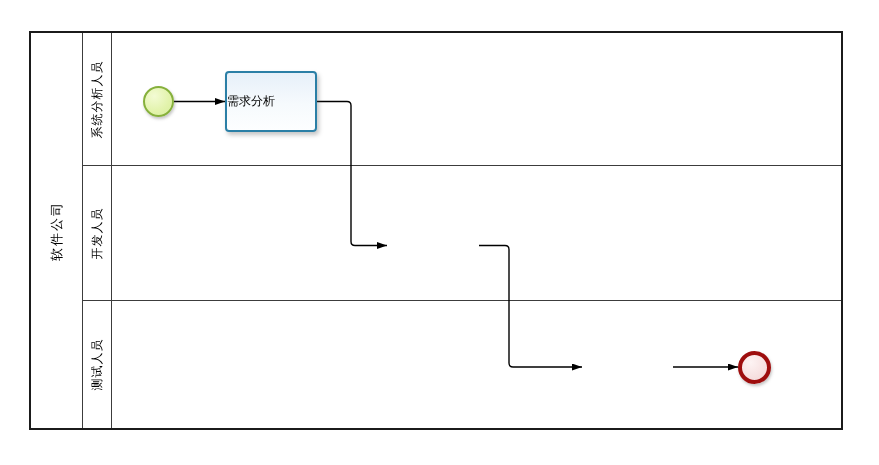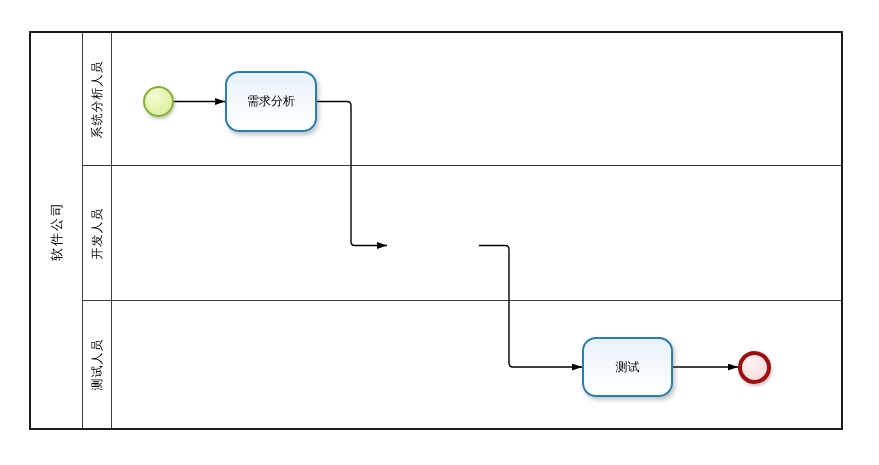--- a/index.html
+++ b/index.html
@@ -58,24 +58,24 @@
     width: 879px; height: 465px;
     z-index: 2;
     pointer-events: none;
   }
   .flow-path { stroke: #000; stroke-width: 1.4; fill: none; }
 
   
   .task {
     position: absolute;
     border: 2px solid #2b7fa6;
-    border-radius: 14px;
+    border-radius: 4px;
     background: linear-gradient(180deg, #e7f0f9 0%, #f6fafd 55%, #fdfeff 100%);
     box-shadow: 2px 3px 4px rgba(90,90,90,0.35);
-    display: flex; align-items: center; justify-content: center;
+    display: flex; align-items: center; justify-content: flex-start;
     font-size: 12px;
     color: #000;
     z-index: 3;
     cursor: default;
   }
   .task-1 { left: 225px; top: 71px;  width: 92px; height: 61px; }
   .task-2 { left: 387px; top: 215px; width: 92px; height: 61px; }
   .task-3 { left: 582px; top: 337px; width: 91px; height: 60px; }
 
   .event { position: absolute; border-radius: 50%; z-index: 3; }
@@ -135,19 +135,16 @@
     <path class="flow-path" d="M 673 367 L 738 367" marker-end="url(#arrow)"></path>
   </svg>
 
   <div class="event event-start"></div>
 
   <div class="task task-1">
     <span>需求分析</span>
   </div>
 
 
-  <div class="task task-3">
-    <span>测试</span>
-  </div>
 
   <div class="event event-end"></div>
 
 </div>
 
 </body></html>

